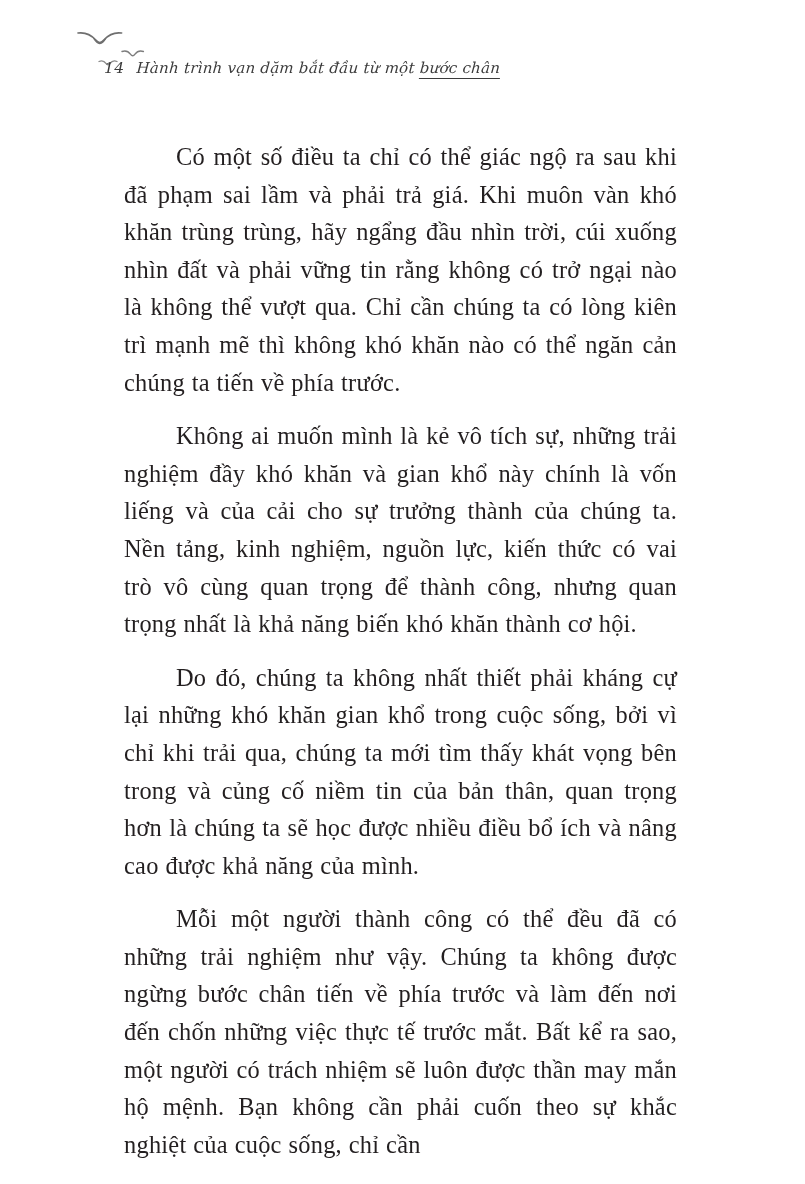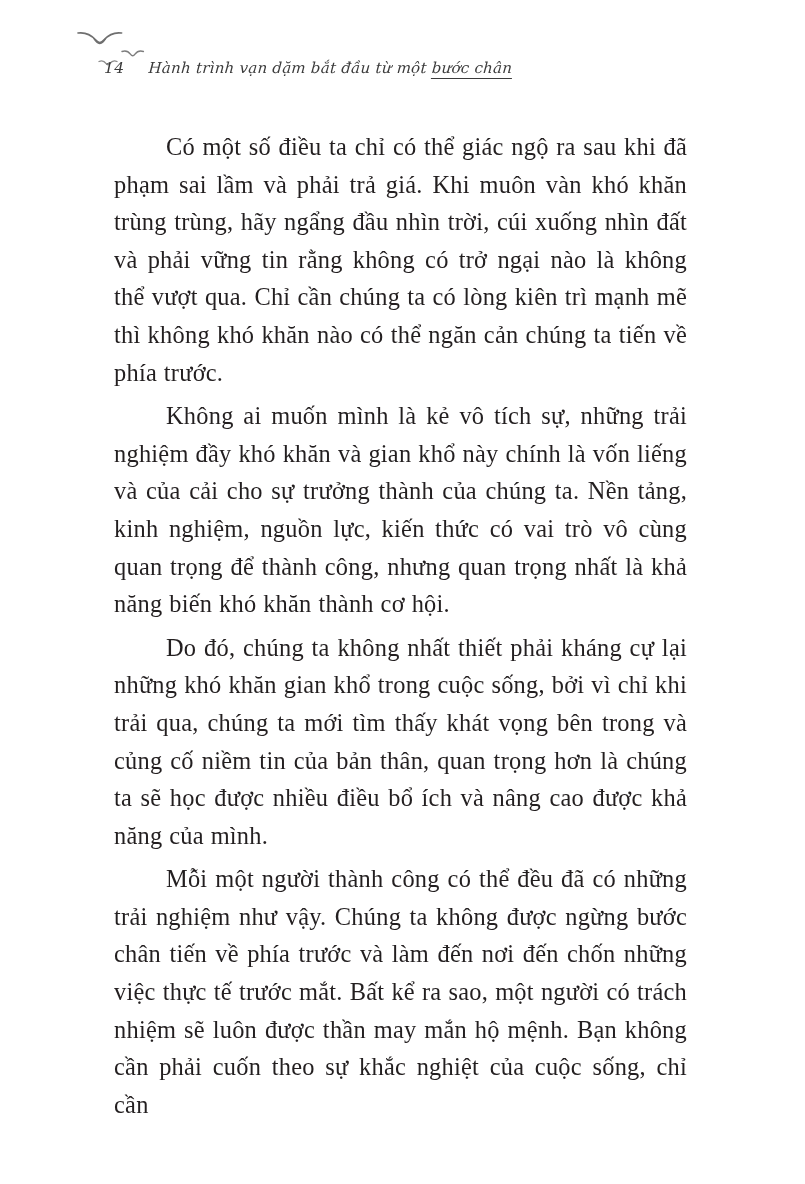--- a/index.html
+++ b/index.html
@@ -48,21 +48,21 @@
     display: flex;
     align-items: baseline;
   }
 
   .header-page-number {
     font-family: "DejaVu Serif", "Liberation Serif", serif;
     font-style: italic;
     font-size: 15.5px;
     letter-spacing: 0.3px;
     color: #3b3b3b;
-    margin-right: 24px;
+    margin-right: 12px;
   }
 
   .header-title {
     font-family: "DejaVu Serif", "Liberation Serif", serif;
     font-style: italic;
     font-size: 15px;
     letter-spacing: 0.25px;
     color: #3b3b3b;
     transform: skewX(-4deg);
     transform-origin: left bottom;
@@ -75,21 +75,21 @@
 
   
   .text-column {
     position: absolute;
     left: 108px;
     top: 122px;
     width: 585px;
   }
 
   .para {
-    margin: 6px;
+    margin: 16px;
     text-indent: 52px;
     text-align: justify;
     font-size: 24.4px;
     line-height: 37.6px;
     letter-spacing: 0.01em;
     word-spacing: 0.02em;
     color: #231f20;
     -webkit-font-smoothing: antialiased;
   }
 

